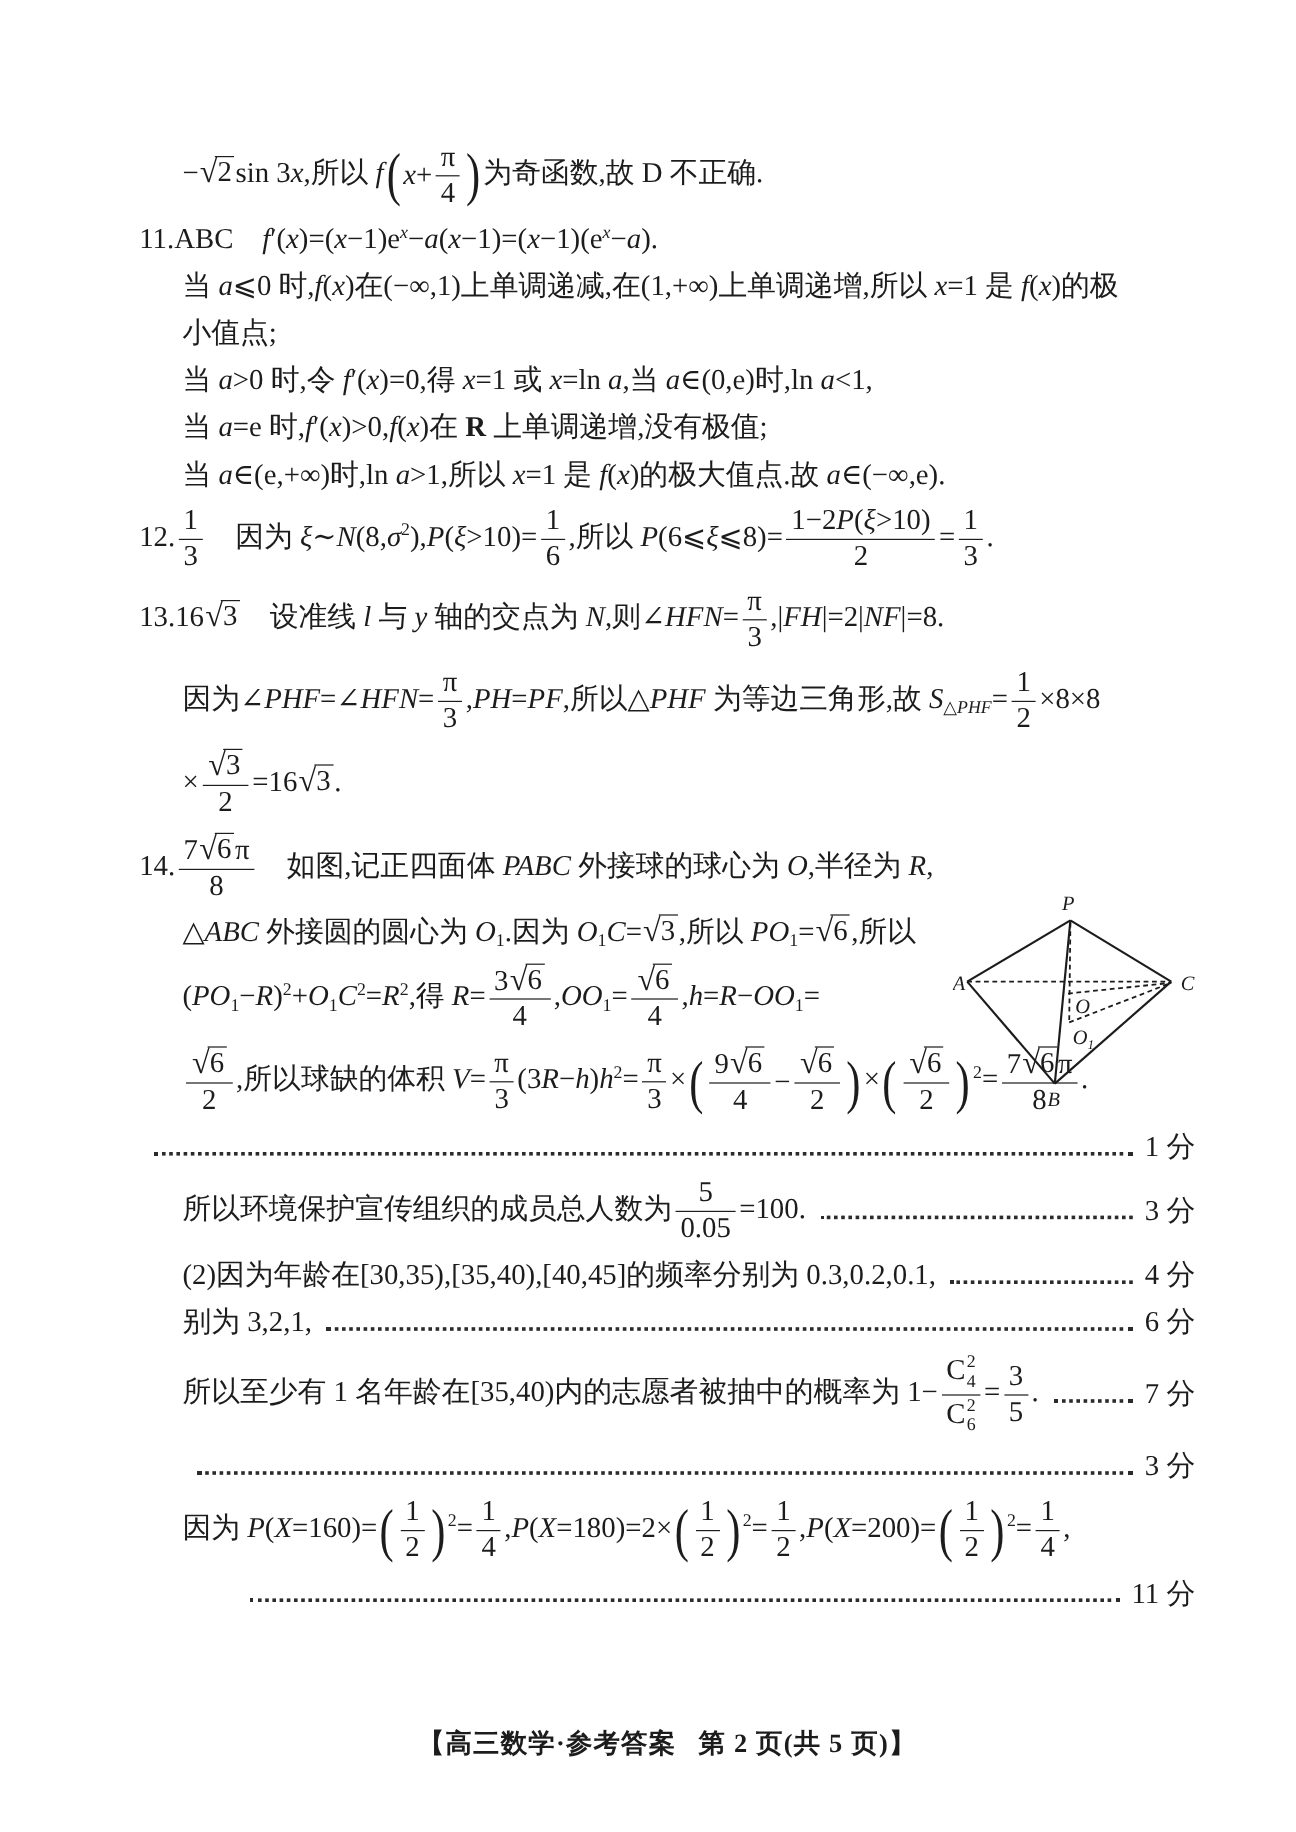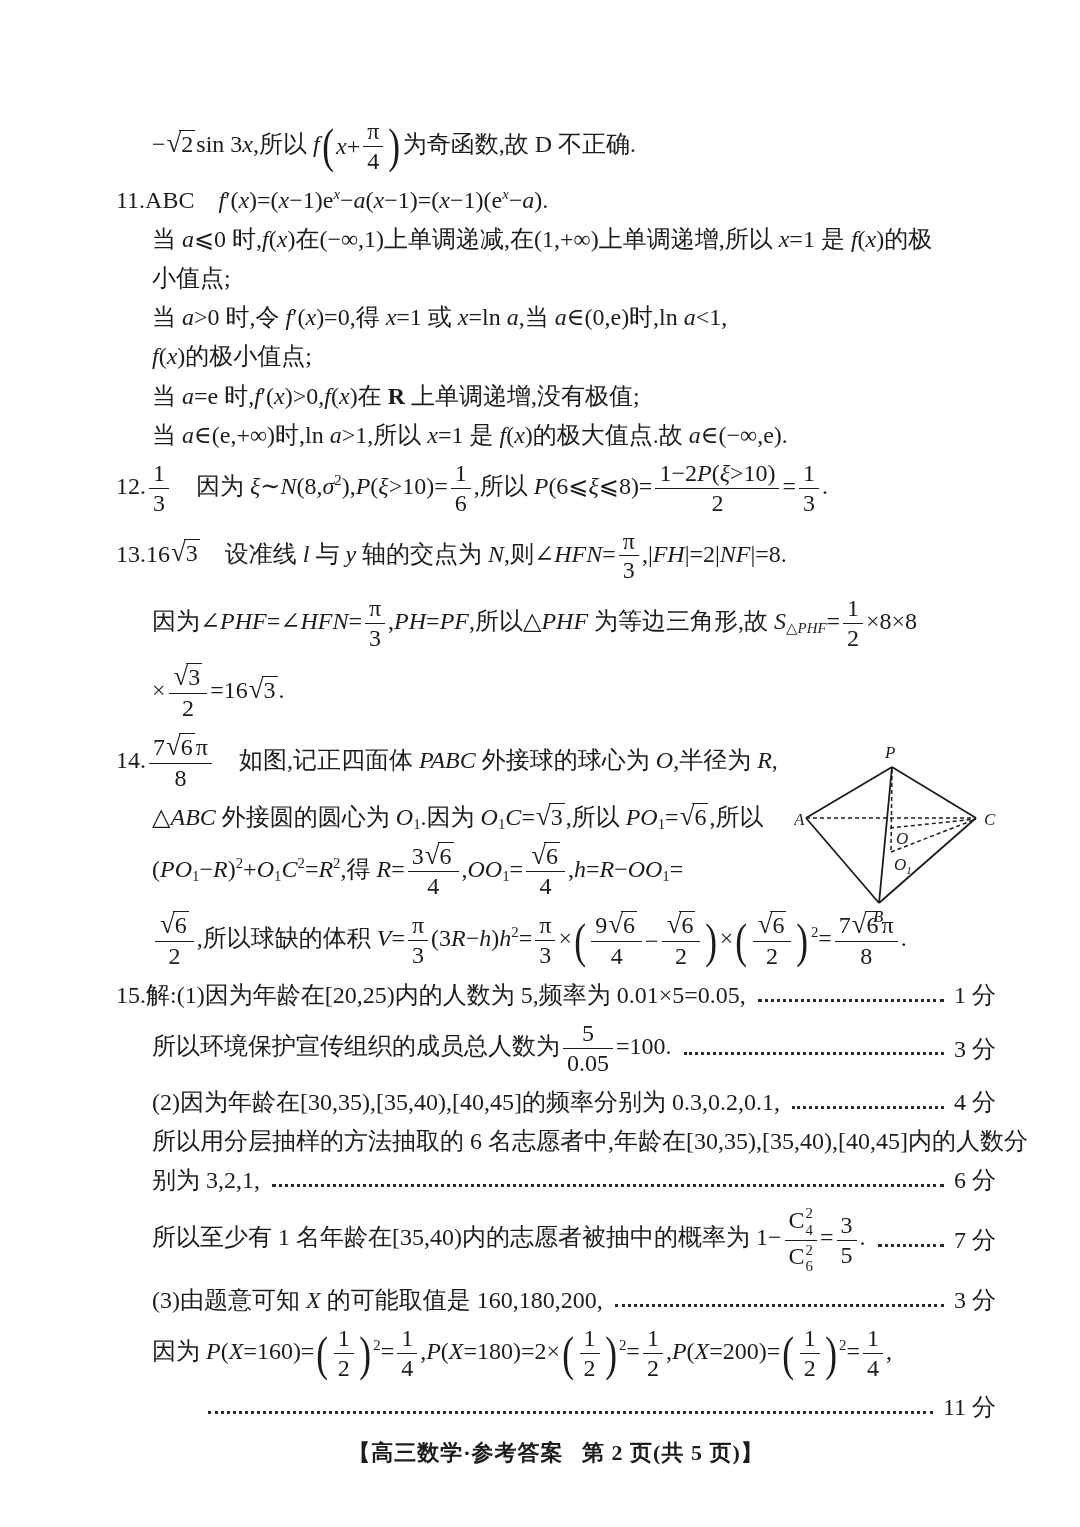--- a/index.html
+++ b/index.html
@@ -72,23 +72,20 @@
       <div class="mline ind-hang">
         <span class="mcontent">当 <span class="var">a</span>⩽0 时,<span class="var">f</span>(<span class="var">x</span>)在(−∞,1)上单调递减,在(1,+∞)上单调递增,所以 <span class="var">x</span>=1 是 <span class="var">f</span>(<span class="var">x</span>)的极</span>
       </div>
       <div class="mline ind-hang">
         <span class="mcontent">小值点;</span>
       </div>
       <div class="mline ind-hang">
         <span class="mcontent">当 <span class="var">a</span>&gt;0 时,令 <span class="var">f</span>′(<span class="var">x</span>)=0,得 <span class="var">x</span>=1 或 <span class="var">x</span>=ln <span class="var">a</span>,当 <span class="var">a</span>∈(0,e)时,ln <span class="var">a</span>&lt;1,</span>
       </div>
       <div class="mline ind-hang">
-        <span class="mcontent"><span class="var">f</span>(<span class="var">x</span>)的极小值点;</span>
-      </div>
-      <div class="mline ind-hang">
         <span class="mcontent">当 <span class="var">a</span>=e 时,<span class="var">f</span>′(<span class="var">x</span>)&gt;0,<span class="var">f</span>(<span class="var">x</span>)在 <span class="bold">R</span> 上单调递增,没有极值;</span>
       </div>
       <div class="mline ind-hang">
         <span class="mcontent">当 <span class="var">a</span>∈(e,+∞)时,ln <span class="var">a</span>&gt;1,所以 <span class="var">x</span>=1 是 <span class="var">f</span>(<span class="var">x</span>)的极大值点.故 <span class="var">a</span>∈(−∞,e).</span>
       </div>
       <div class="mline">
         <span class="mcontent">12.<span class="frac">
             <span class="num">1</span>
             <span class="den">3</span>
           </span>  因为 <span class="var">ξ</span>∼<span class="var">N</span>(8,<span class="var">σ</span><sup>2</sup>),<span class="var">P</span>(<span class="var">ξ</span>&gt;10)=<span class="frac">
@@ -202,39 +199,35 @@
             <span class="paren">)</span>
           </span><sup>2</sup>=<span class="frac">
             <span class="num">7<span class="sqrt">
                 <span class="rad">√</span>
                 <span class="cnt">6</span>
               </span>π</span>
             <span class="den">8</span>
           </span>.</span>
       </div>
       <div class="mline">
-        <span class="mcontent">15.解:(1)因为年龄在[20,25)内的人数为 5,频率为 0.01×5=0.05,</span>
         <span class="leader"></span>
         <span class="score">1 分</span>
       </div>
       <div class="mline ind-hang">
         <span class="mcontent">所以环境保护宣传组织的成员总人数为<span class="frac">
             <span class="num">5</span>
             <span class="den">0.05</span>
           </span>=100.</span>
         <span class="leader"></span>
         <span class="score">3 分</span>
       </div>
       <div class="mline ind-hang">
         <span class="mcontent">(2)因为年龄在[30,35),[35,40),[40,45]的频率分别为 0.3,0.2,0.1,</span>
         <span class="leader"></span>
         <span class="score">4 分</span>
-      </div>
-      <div class="mline ind-hang">
-        <span class="mcontent">所以用分层抽样的方法抽取的 6 名志愿者中,年龄在[30,35),[35,40),[40,45]内的人数分</span>
       </div>
       <div class="mline ind-hang">
         <span class="mcontent">别为 3,2,1,</span>
         <span class="leader"></span>
         <span class="score">6 分</span>
       </div>
       <div class="mline ind-hang">
         <span class="mcontent">所以至少有 1 名年龄在[35,40)内的志愿者被抽中的概率为 1−<span class="frac">
             <span class="num"><span>C<span class="supsub">
                   <span class="ss-top">2</span>
@@ -245,21 +238,20 @@
                   <span class="ss-bot">6</span>
                 </span></span></span>
           </span>=<span class="frac">
             <span class="num">3</span>
             <span class="den">5</span>
           </span>.</span>
         <span class="leader"></span>
         <span class="score">7 分</span>
       </div>
       <div class="mline ind-hang">
-        <span class="mcontent">(3)由题意可知 <span class="var">X</span> 的可能取值是 160,180,200,</span>
         <span class="leader"></span>
         <span class="score">3 分</span>
       </div>
       <div class="mline ind-hang">
         <span class="mcontent">因为 <span class="var">P</span>(<span class="var">X</span>=160)=<span class="bigp">
             <span class="paren">(</span>
             <span class="frac">
               <span class="num">1</span>
               <span class="den">2</span>
             </span>

